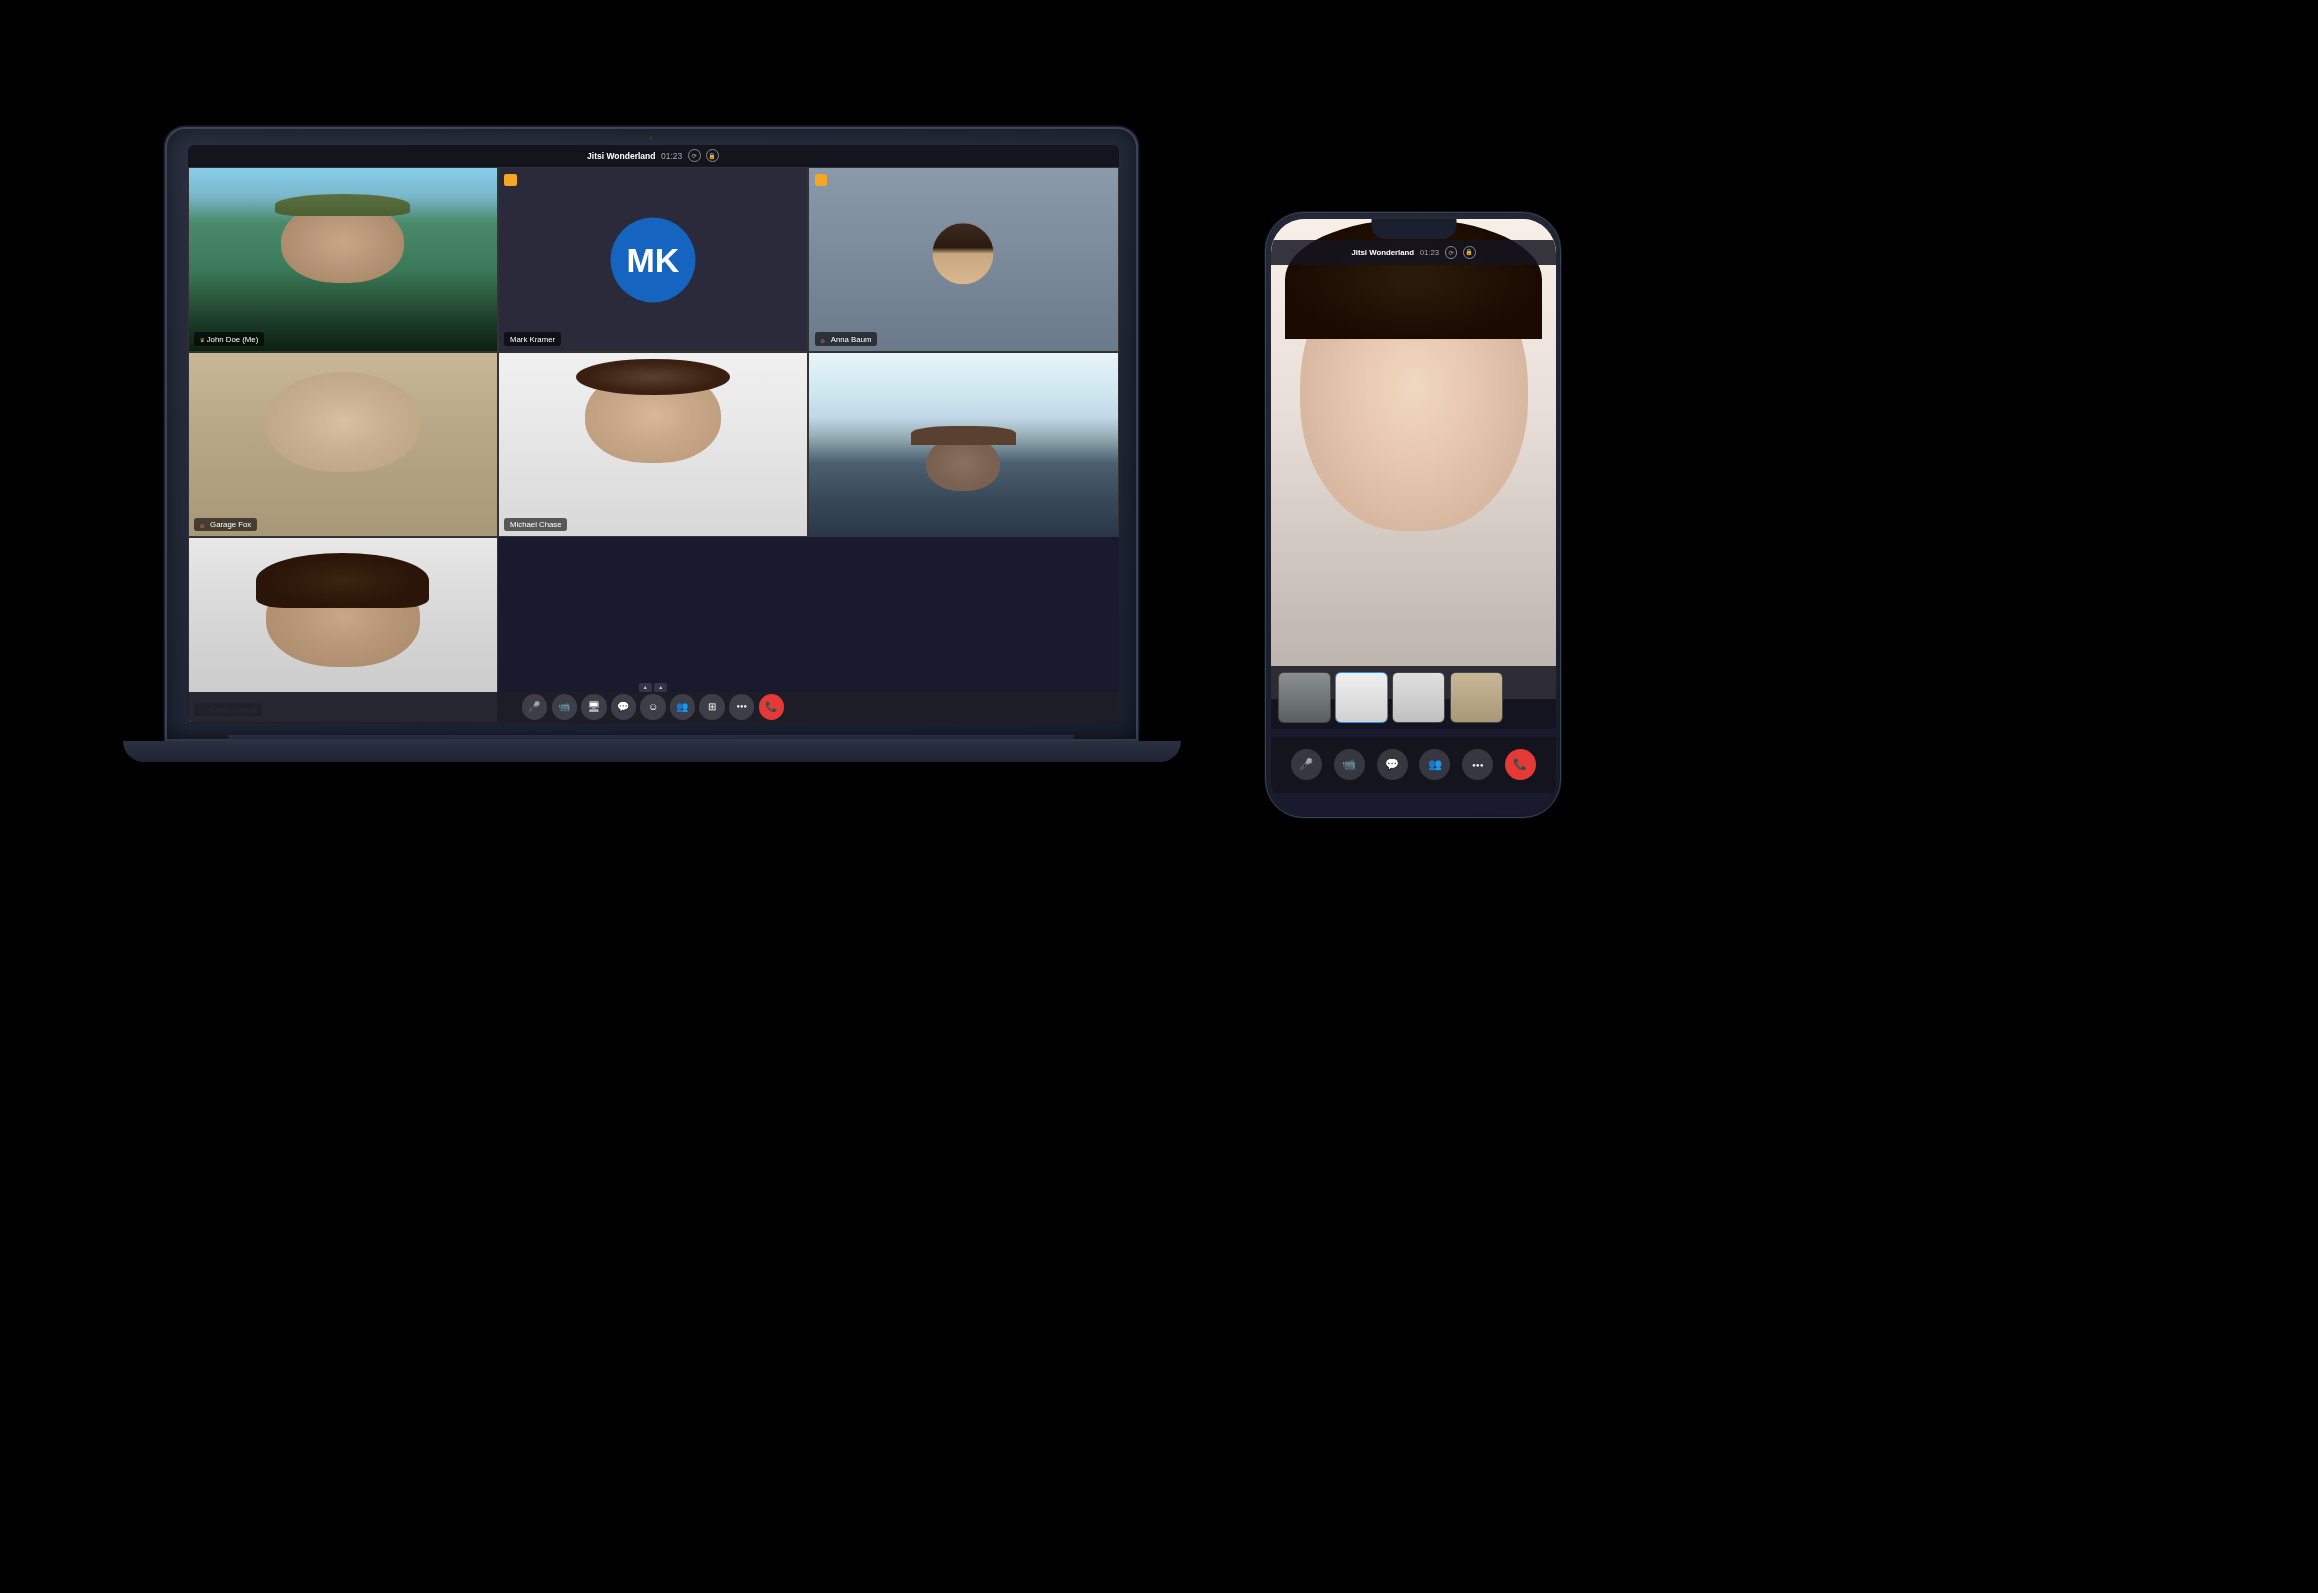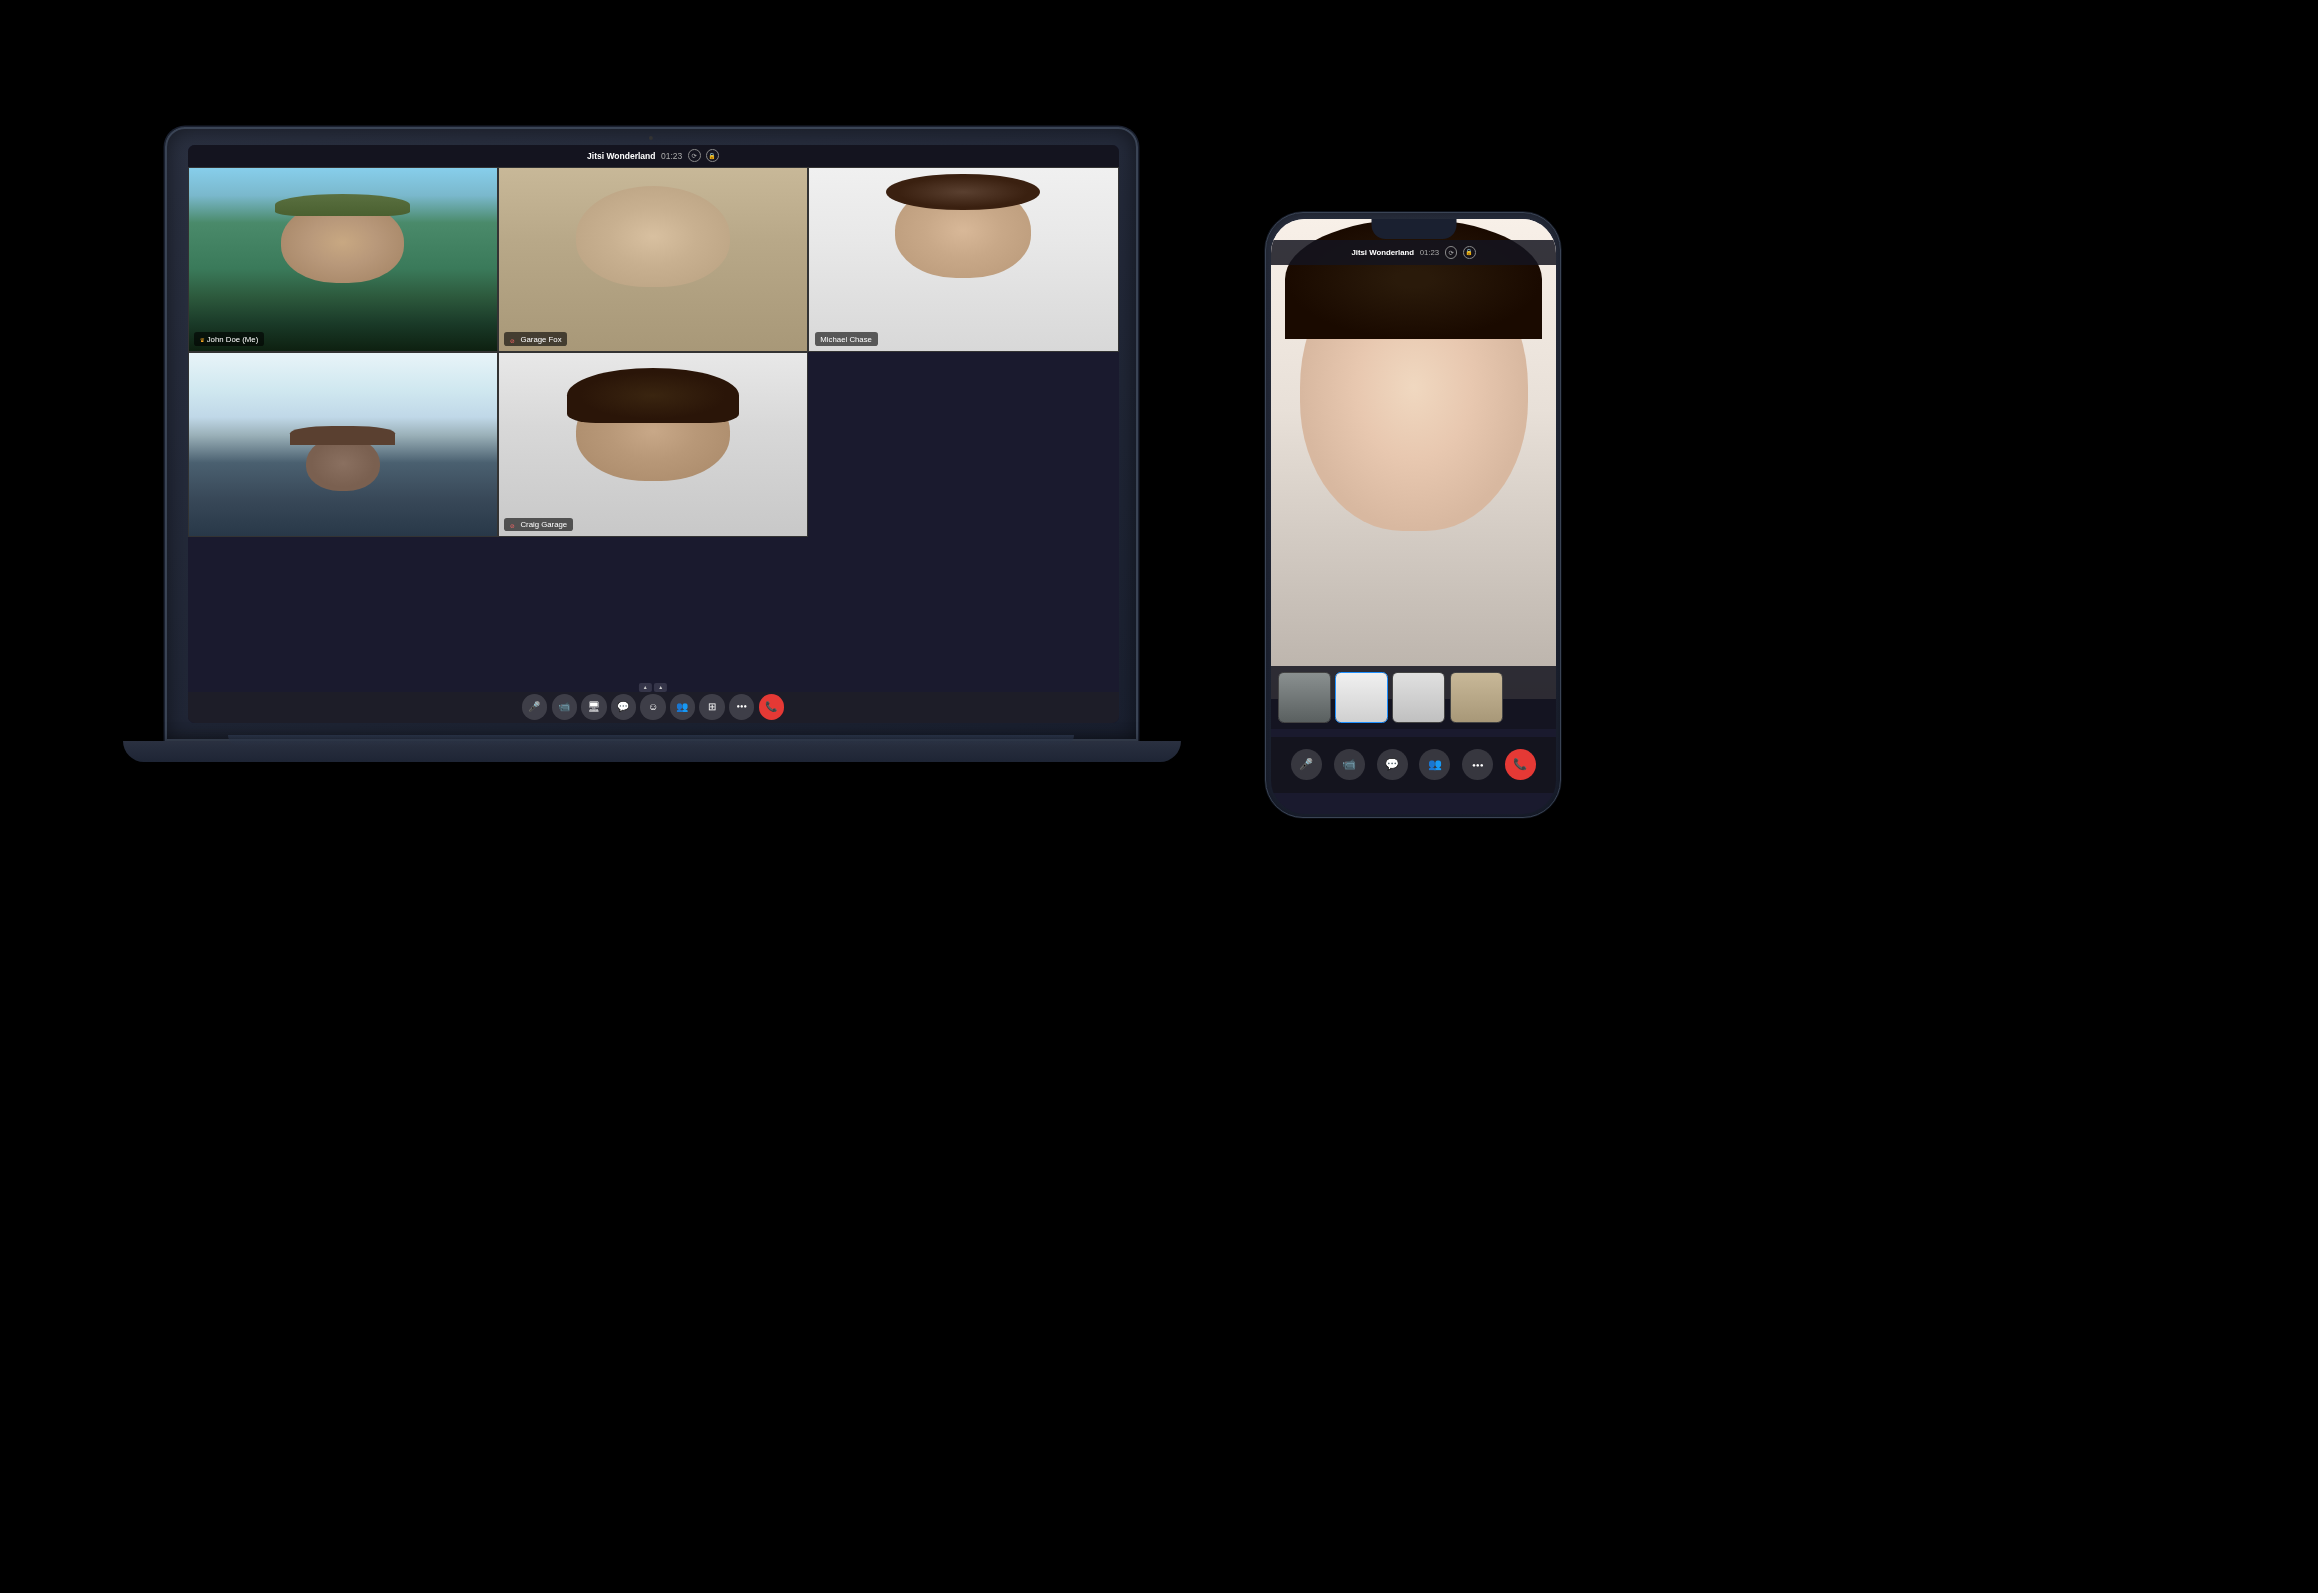--- a/index.html
+++ b/index.html
@@ -661,21 +661,38 @@
         <div class="video-grid" style="padding-top: 22.6px;">
 
           <div class="video-cell">
             <div class="person-silhouette john-figure"></div>
             <div class="name-label">
               <span class="crown-icon"></span>
               <span>John Doe (Me)</span>
             </div>
           </div>
 
-
+          <div class="video-cell" style="background: #2a2a3a; position:relative;">
+            <div class="mark-badge"></div>
+            <div class="mk-avatar">MK</div>
+            <div class="name-label">
+              <span>Mark Kramer</span>
+            </div>
+          </div>
+
+          <div class="video-cell" style="background: linear-gradient(180deg, #8a9aaa 0%, #6a7a8a 100%); position:relative;">
+            <div style="position:absolute; top:5.6px; left:5.6px; width:12.7px; height:12.7px; background:#f5a623; border-radius:2.8px;"></div>
+            <div style="position:absolute; top:50%; left:50%; transform:translate(-50%,-60%); width:63px; height:63px; border-radius:50%; background:linear-gradient(135deg,#9a7060 0%,#7a5040 100%); border:1.4px solid #888; overflow:hidden;">
+              <div style="width:100%;height:100%;background:linear-gradient(180deg,#3a2a20 0%,#2a1a10 40%,#c8a880 50%,#d8b890 100%);"></div>
+            </div>
+            <div class="name-label">
+              <span class="muted-icon"></span>
+              <span>Anna Baum</span>
+            </div>
+          </div>
 
 
 
           <div class="video-cell">
             <div class="person-silhouette megan-figure"></div>
             <div class="name-label">
               <span class="muted-icon"></span>
               <span>Garage Fox</span>
             </div>
           </div>

